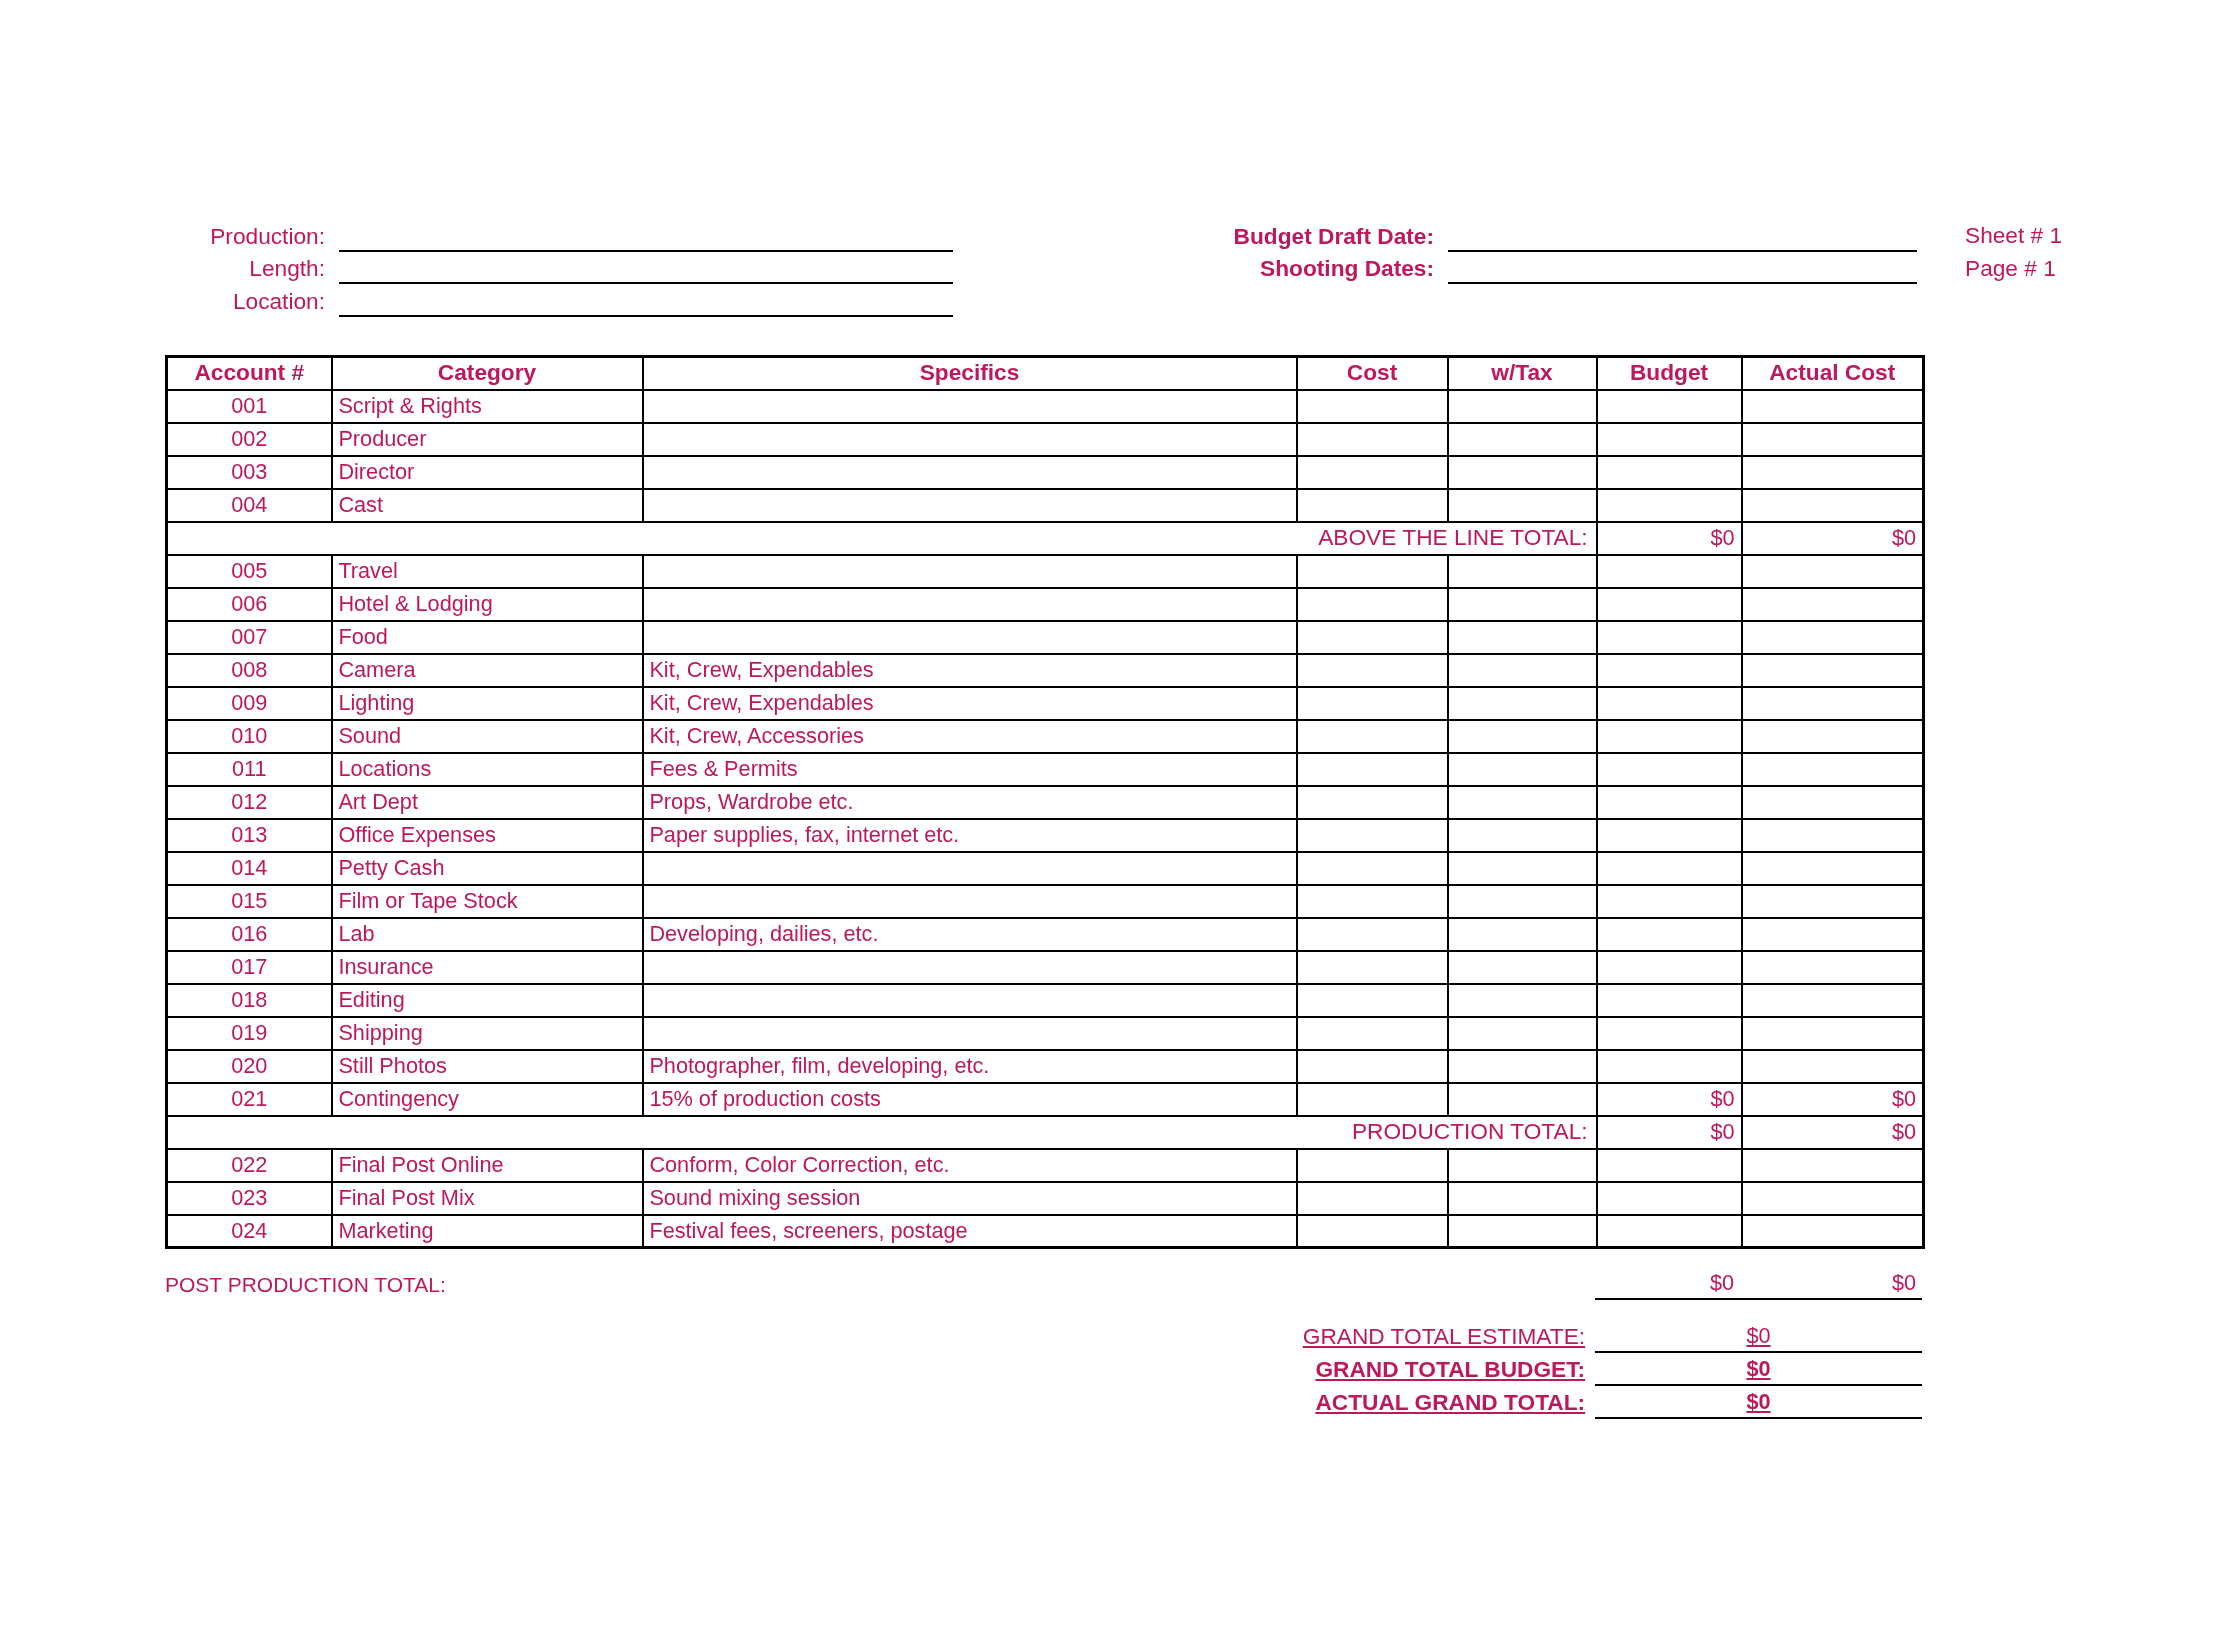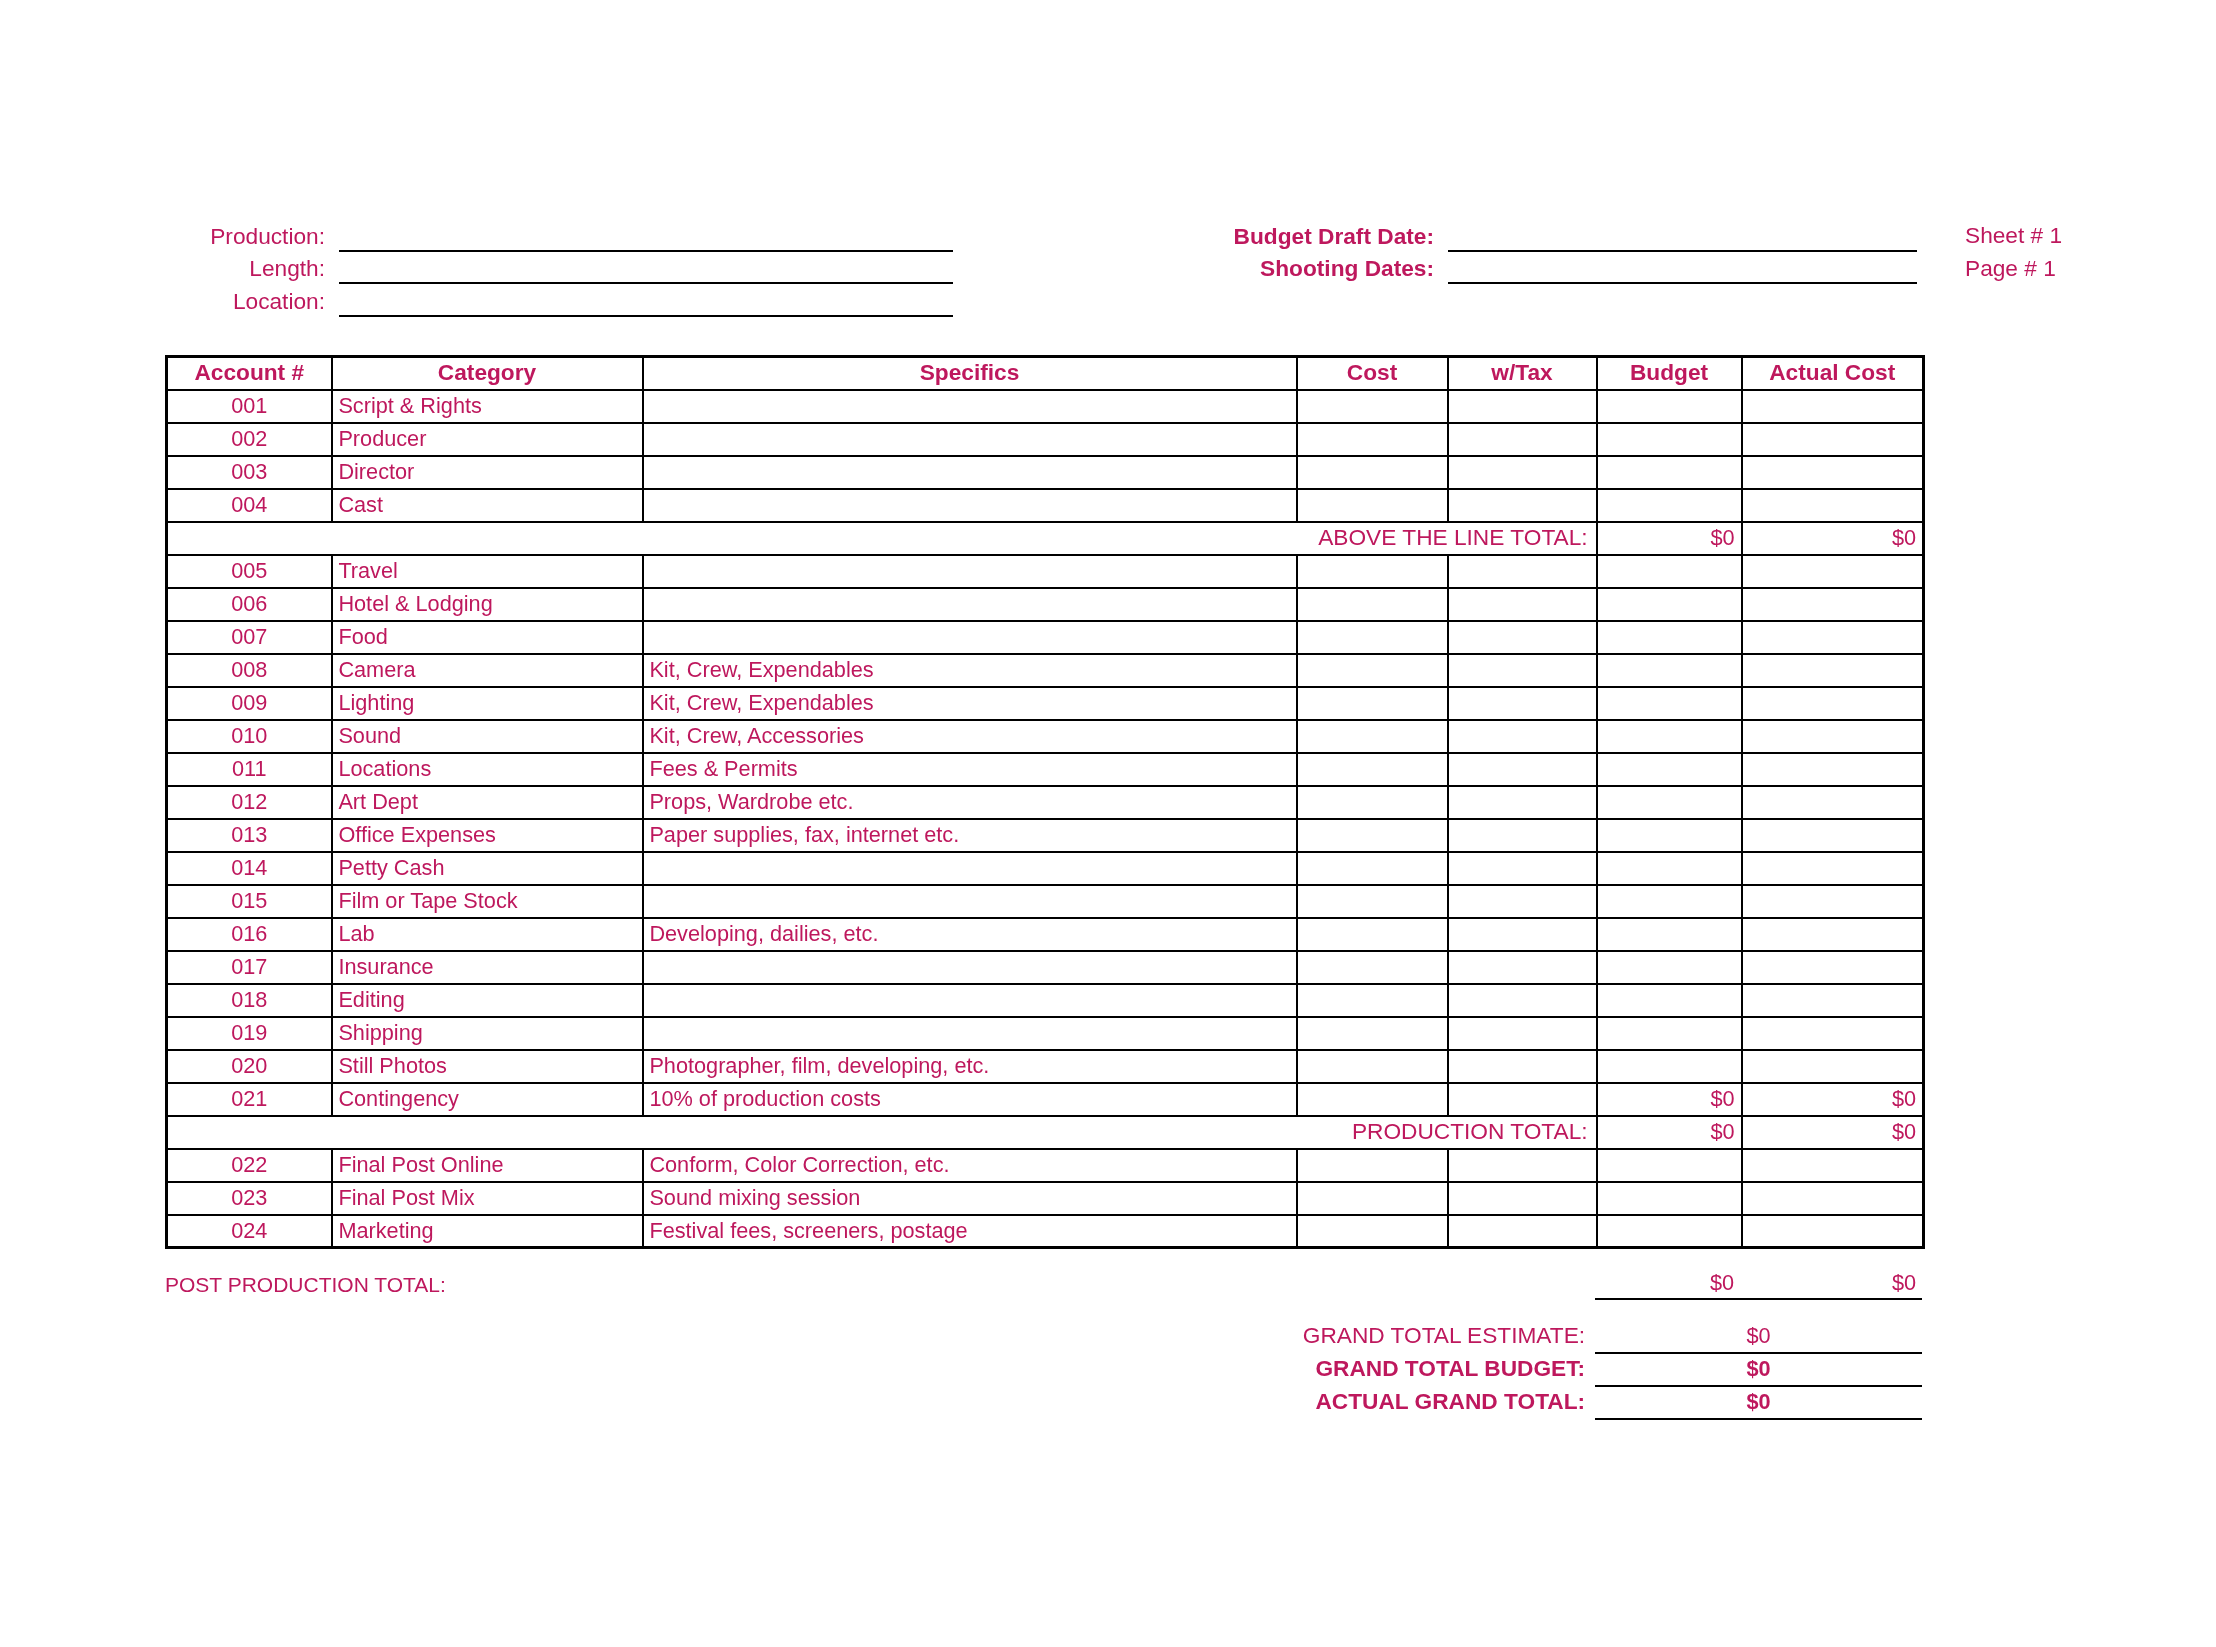--- a/index.html
+++ b/index.html
@@ -69,21 +69,21 @@
   }
   .pt-vals {
     width:327px; display:flex; border-bottom:2px solid #000; height:33px;
     align-items:flex-end;
   }
   .pt-budget { width:145px; text-align:right; font-size:21.7px; line-height:31.5px; padding-right:5.9px; }
   .pt-actual { width:182px; text-align:right; font-size:21.7px; line-height:31.5px; padding-right:5.9px; }
 
   
   .grand-totals { position:absolute; left:165px; top:1320px; width:1757px; }
-  .gt-row { display:flex; align-items:flex-start; height:33px; }
+  .gt-row { display:flex; align-items:center; height:33px;text-decoration:underline; }
   .gt-label {
     flex:1; text-align:right; font-size:22.7px; line-height:31.5px; padding-right:9.9px;
     white-space:nowrap;
   }
   .gt-value {
     width:327px; text-align:center; font-size:21.7px; line-height:31.5px;
     border-bottom:2px solid #000;
   }
   .gt-bold .gt-label, .gt-bold .gt-value { font-weight:700; }
 </style>
@@ -326,21 +326,21 @@
           <td class="cat">Still Photos</td>
           <td class="spec">Photographer, film, developing, etc.</td>
           <td class="num"></td>
           <td class="num"></td>
           <td class="num"></td>
           <td class="num"></td>
         </tr>
         <tr>
           <td class="acct">021</td>
           <td class="cat">Contingency</td>
-          <td class="spec">10% of production costs</td>
+          <td class="spec">15% of production costs</td>
           <td class="num"></td>
           <td class="num"></td>
           <td class="num">$0</td>
           <td class="num">$0</td>
         </tr>
         <tr class="total-row">
           <td class="tlabel" colspan="5">PRODUCTION TOTAL:</td>
           <td class="num">$0</td>
           <td class="num">$0</td>
         </tr>

